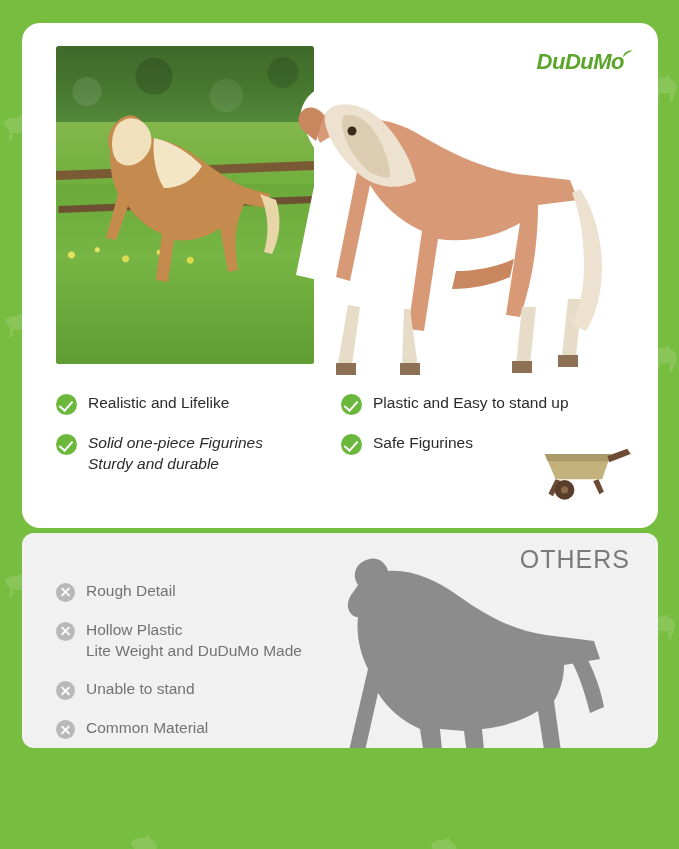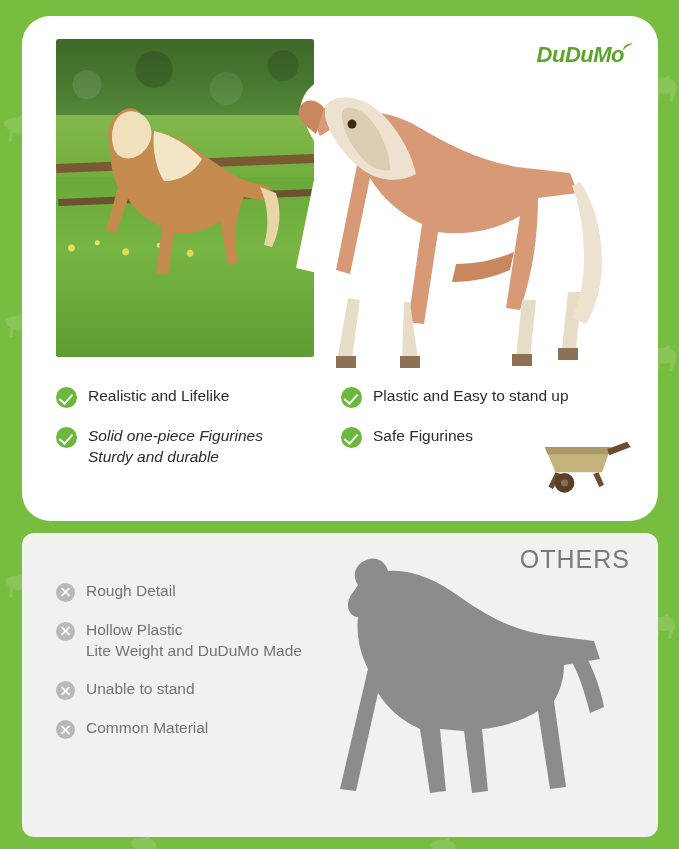--- a/index.html
+++ b/index.html
@@ -27,25 +27,25 @@
   .bg-horse {
     position: absolute;
     opacity: 0.13;
     color: #ffffff;
     pointer-events: none;
   }
 
   .top-card {
     position: absolute;
     left: 22px;
-    top: 16px;
+    top: 23px;
     width: 636px;
     height: 505px;
     background: #ffffff;
-    border-radius: 28px;
+    border-radius: 18px;
     box-sizing: border-box;
     overflow: hidden;
   }
 
   .brand {
     position: absolute;
     right: 24px;
     top: 26px;
     font-size: 22px;
     font-weight: bold;
@@ -185,21 +185,21 @@
     bottom: 22px;
     width: 108px;
     height: 68px;
   }
 
   .bottom-card {
     position: absolute;
     left: 22px;
     top: 533px;
     width: 636px;
-    height: 304px;
+    height: 215px;
     background: #f1f1f1;
     border-radius: 12px;
     box-sizing: border-box;
     overflow: hidden;
   }
   .others-title {
     position: absolute;
     right: 28px;
     top: 12px;
     font-size: 25px;

